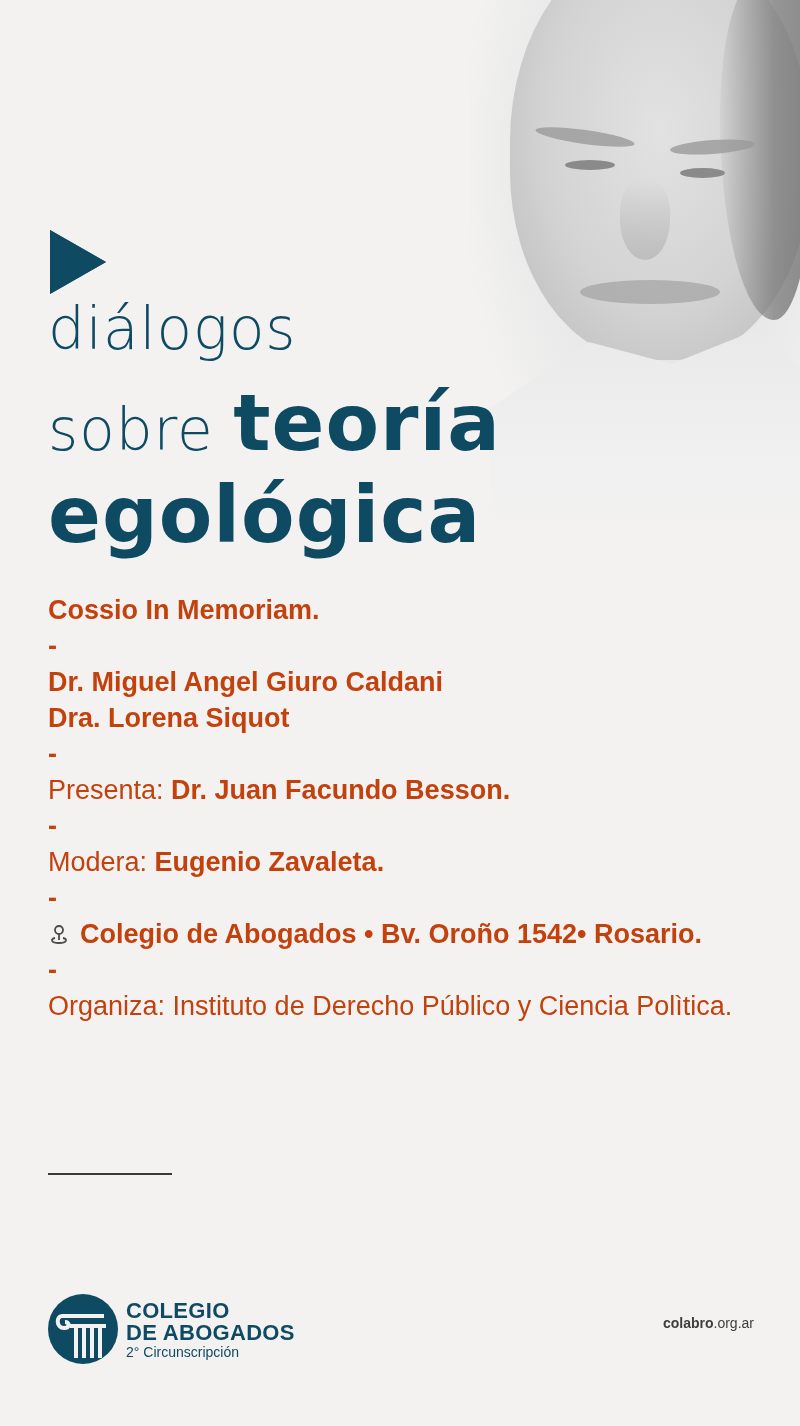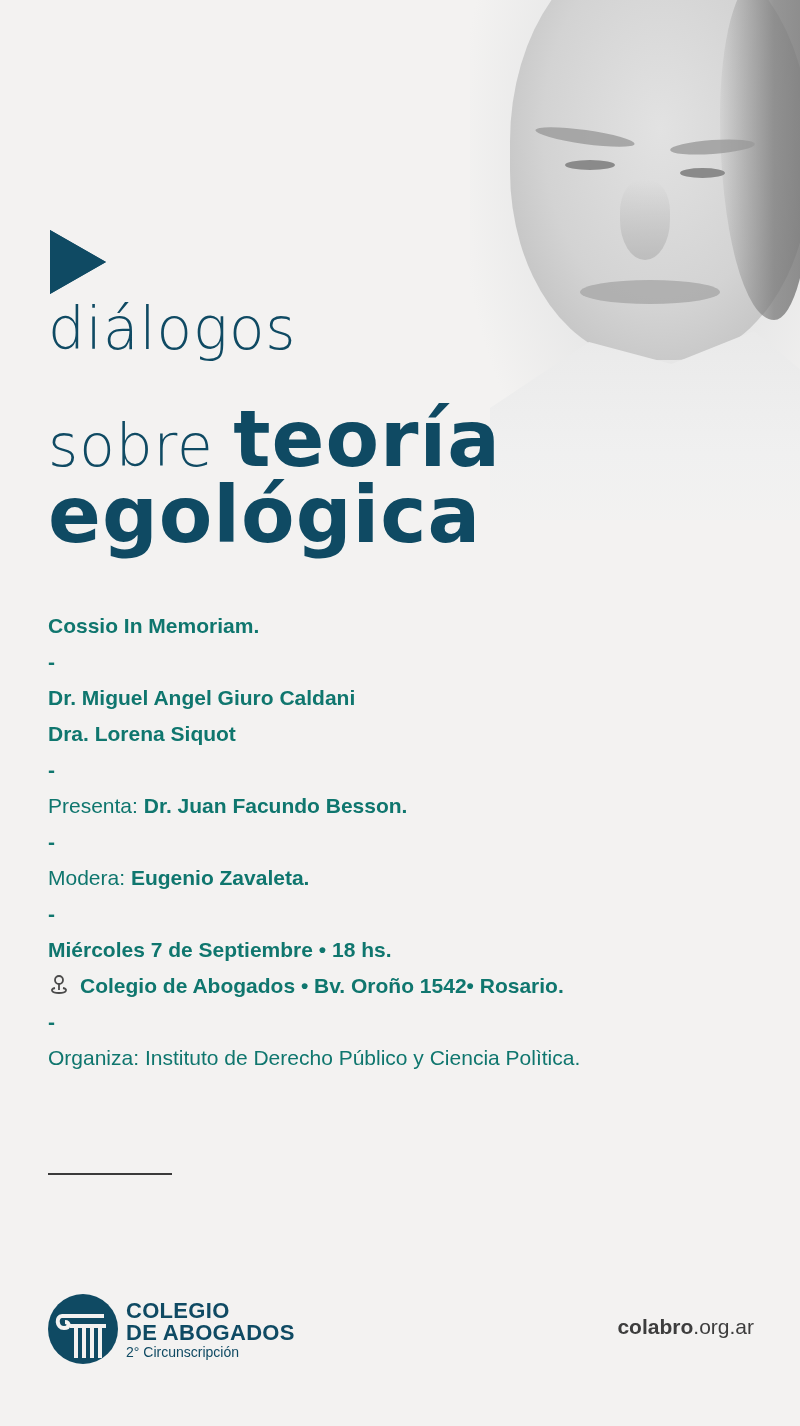--- a/index.html
+++ b/index.html
@@ -46,38 +46,38 @@
     position: absolute; left: 50px; top: 230px; width: 0; height: 0;
     border-top: 32px solid transparent; border-bottom: 32px solid transparent;
     border-left: 56px solid #0f4a63;
     filter: drop-shadow(0 0 0 #0f4a63);
   }
   .title { position: absolute; left: 48px; top: 300px; color: #0f4a63; line-height: 1; }
   .title .line { display: block; font-size: 92px; letter-spacing: 1px; white-space: nowrap; }
   .title .thin { font-weight: 300; font-family: "DejaVu Sans", sans-serif; font-size: 58px; -webkit-text-stroke: 0; }
   .title .bold { font-weight: 700; font-family: "DejaVu Sans", sans-serif; font-size: 78px; }
   .title .l1 { position: absolute; top: 0; }
-  .title .l2 { position: absolute; top: 88px; }
+  .title .l2 { position: absolute; top: 72px; }
   .title .l3 { position: absolute; top: 176px; }
 
-  .info { position: absolute; left: 48px; top: 608px; width: 740px; color: #0f766e; font-size: 21px; }
+  .info { position: absolute; left: 48px; top: 592px; width: 740px; color: #c2410c; font-size: 27px; }
   .info .row { height: 36px; line-height: 36px; white-space: nowrap; }
   .info .b { font-weight: 700; }
   .info .sep { font-weight: 700; }
   .info .pin { display: inline-block; width: 22px; height: 22px; vertical-align: -3px; margin-right: 10px; }
   .rule { position: absolute; left: 48px; top: 1173px; width: 124px; height: 2px; background: #3a3a3a; }
 
   .logo { position: absolute; left: 48px; top: 1294px; height: 70px; }
   .logo .mark { position: absolute; left: 0; top: 0; width: 70px; height: 70px; border-radius: 50%; background: #0f4a63; overflow: hidden; }
   .logo .mark svg { position: absolute; left: 0; top: 0; }
   .logo .t1, .logo .t2 { position: absolute; left: 78px; color: #0f4a63; font-weight: 700; font-size: 22px; letter-spacing: 0.3px; white-space: nowrap; }
   .logo .t1 { top: 4px; }
   .logo .t2 { top: 26px; }
   .logo .t3 { position: absolute; left: 78px; top: 50px; color: #0f4a63; font-size: 14px; white-space: nowrap; }
-  .site { position: absolute; right: 46px; top: 1315px; color: #3d3d3d; font-size: 21px; font-weight: 700; }
+  .site { position: absolute; right: 46px; top: 1315px; color: #3d3d3d; font-size: 14px; font-weight: 700; }
   .site .thin { font-weight: 400; }
 </style>
 </head>
 <body>
 
 <div class="portrait">
   <div class="bg"></div>
   <div class="head"></div>
   <div class="hair"></div>
   <div class="brow l"></div>
@@ -100,21 +100,20 @@
 <div class="info">
   <div class="row b">Cossio In Memoriam.</div>
   <div class="row sep">-</div>
   <div class="row b">Dr. Miguel Angel Giuro Caldani</div>
   <div class="row b">Dra. Lorena Siquot</div>
   <div class="row sep">-</div>
   <div class="row"><span>Presenta: </span><span class="b">Dr. Juan Facundo Besson.</span></div>
   <div class="row sep">-</div>
   <div class="row"><span>Modera: </span><span class="b">Eugenio Zavaleta.</span></div>
   <div class="row sep">-</div>
-  <div class="row b">Miércoles 7 de Septiembre • 18 hs.</div>
   <div class="row b">
     <svg class="pin" viewBox="0 0 22 22">
       <circle cx="11" cy="6" r="4" fill="none" stroke="#4a4a4a" stroke-width="1.8"></circle>
       <line x1="11" y1="10" x2="11" y2="16" stroke="#4a4a4a" stroke-width="1.8"></line>
       <path d="M7 14 C2 15 3 19 11 19 C19 19 20 15 15 14" fill="none" stroke="#4a4a4a" stroke-width="1.8"></path>
     </svg><span>Colegio de Abogados • Bv. Oroño 1542• Rosario.</span>
   </div>
   <div class="row sep">-</div>
   <div class="row">Organiza: Instituto de Derecho Público y Ciencia Polìtica.</div>
 </div>

